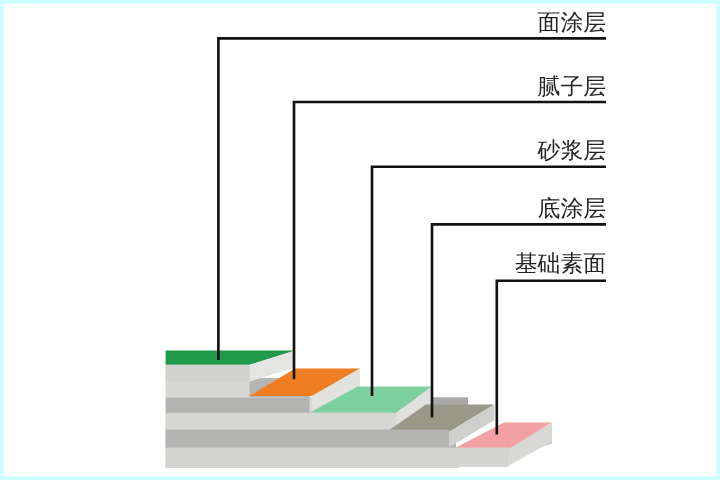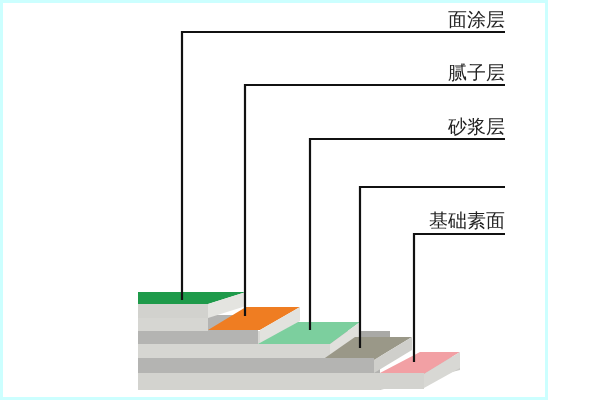--- a/index.html
+++ b/index.html
@@ -1,18 +1,18 @@
 <!DOCTYPE html>
 <html><head>
 <meta charset="utf-8">
 <style>
   html, body { margin: 0; padding: 0; }
   body { width: 600px; height: 400px; overflow: hidden; background: #ffffff; }
   .frame {
-    position: relative; width: 548px; height: 400px; box-sizing: border-box;
+    position: relative; width: 600px; height: 400px; box-sizing: border-box;
     border: 3px solid #ccffff; background: #ffffff;
   }
   svg { position: absolute; left: -3px; top: -3px; }
   .label {
     position: absolute; font-family: "DejaVu Sans", sans-serif; font-size: 19px;
     color: #222222; text-align: right; width: 120px; line-height: 22px;
   }
 </style>
 </head>
 <body>
@@ -59,14 +59,15 @@
       <polyline points="245,316 245,85 505,85"></polyline>
       <polyline points="310,330 310,139 505,139"></polyline>
       <polyline points="360,348 360,187 505,187"></polyline>
       <polyline points="414,362 414,234 505,234"></polyline>
     </g>
   </svg>
 
   <span class="label" style="left:382px;top:5px;">面涂层</span>
   <span class="label" style="left:382px;top:112px;">砂浆层</span>
   <span class="label" style="left:382px;top:58px;">腻子层</span>
+  <span class="label" style="left:382px;top:160px;">底涂层</span>
   <span class="label" style="left:382px;top:207px;font-family:Liberation Serif, serif;">基础素面</span>
 </div>
 
 </body></html>

